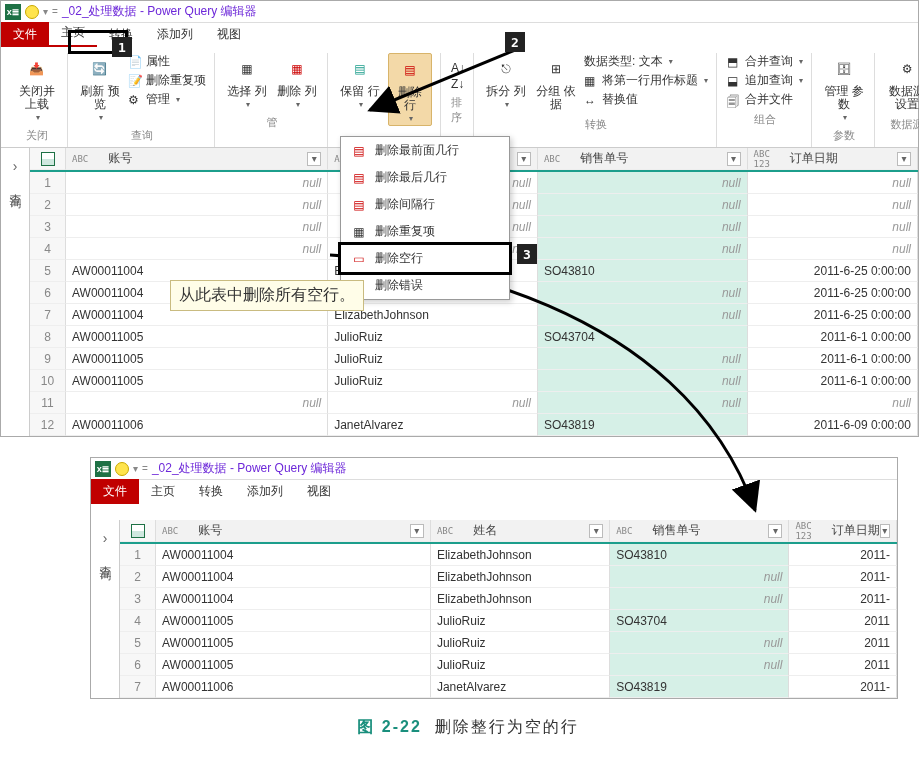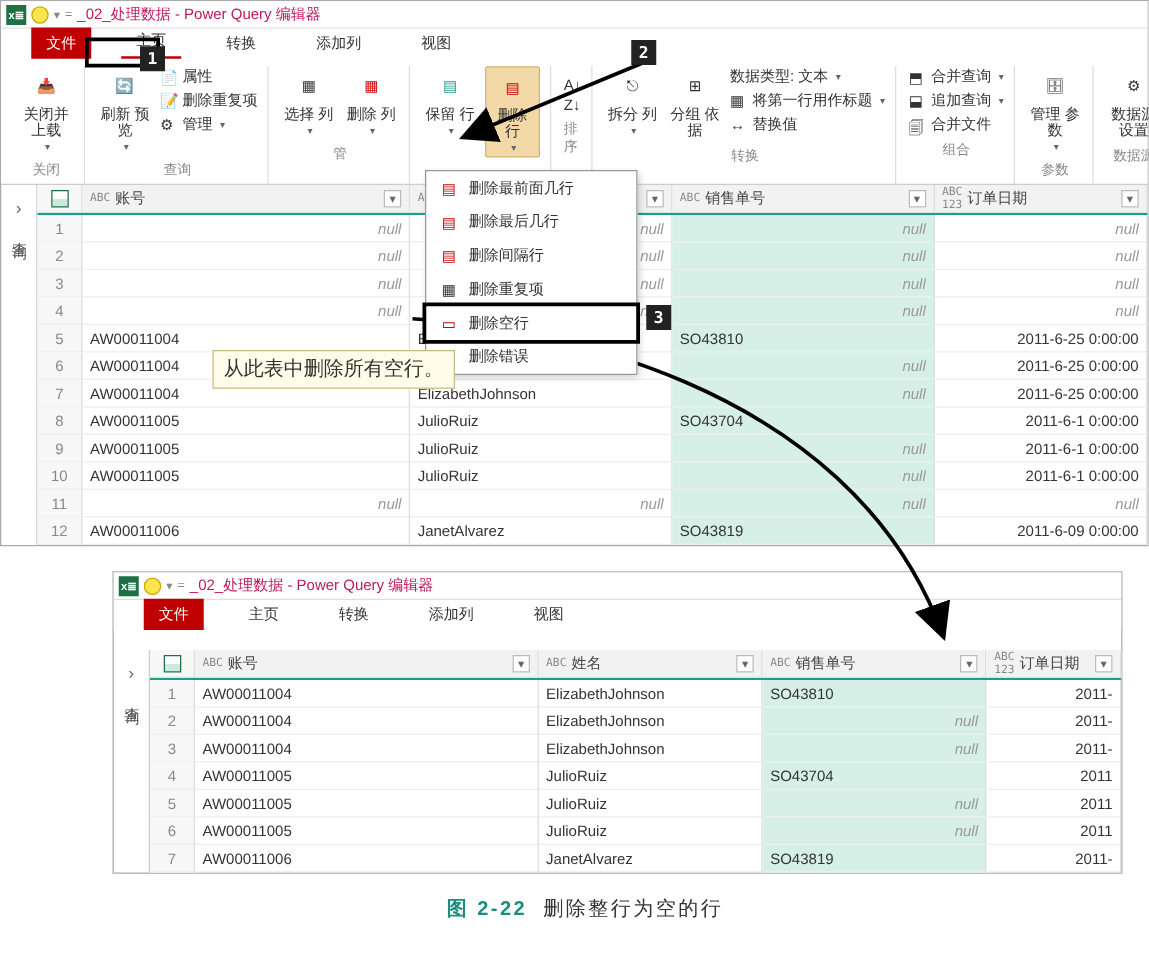--- a/index.html
+++ b/index.html
@@ -4,23 +4,23 @@
 <style>
 *{box-sizing:border-box;margin:0;padding:0;font-family:"Microsoft YaHei","SimSun",Arial,sans-serif;}
 body{background:#fff;width:919px;font-size:12px;color:#333;}
 .win{border:1px solid #aaa;background:#fff;}
 .w1{width:100%;}
 .w2{margin:20px 0 0 90px;width:808px;}
 .titlebar{display:flex;align-items:center;height:22px;background:#fff;border-bottom:1px solid #ddd;padding:0 4px;gap:4px;}
 .xl-ico{width:16px;height:16px;background:#1e7145;display:flex;align-items:center;justify-content:center;color:#fff;font-size:9px;font-weight:bold;}
 .smiley{width:14px;height:14px;background:#ffe44d;border-radius:50%;border:1px solid #c9a800;}
 .qat-sep{color:#888;font-size:10px;}
-.titletxt{font-size:12px;color:#be185d;}
+.titletxt{font-size:12px;color:#6d28d9;}
 .tabs{display:flex;align-items:flex-end;height:24px;background:#fff;}
-.tab{padding:4px 12px;font-size:12px;cursor:pointer;position:relative;margin-left:24px;}
+.tab{padding:4px 12px;font-size:12px;cursor:pointer;position:relative;}
 .tab.file{background:#c00000;color:#fff;}
 .tab.active{border-bottom:2px solid #c00000;}
 .ribbon{display:flex;border-bottom:1px solid #ccc;padding:6px 6px 0 6px;gap:2px;background:#fff;}
 .grp{display:flex;flex-direction:column;align-items:center;border-right:1px solid #ddd;padding:0 8px 4px 8px;}
 .grp:last-child{border-right:none;}
 .grp-row{display:flex;gap:6px;align-items:flex-start;}
 .bigbtn{display:flex;flex-direction:column;align-items:center;gap:2px;width:44px;padding:2px;cursor:pointer;}
 .bigbtn .ic{width:28px;height:28px;display:flex;align-items:center;justify-content:center;}
 .bigbtn .lbl{font-size:12px;text-align:center;line-height:1.1;}
 .bigbtn.hl{background:#f3d9a8;border:1px solid #d8b46a;border-radius:2px;}
@@ -36,21 +36,21 @@
 .gridwrap{display:flex;}
 .sidetab{width:28px;display:flex;flex-direction:column;align-items:center;padding-top:10px;gap:10px;}
 .chev{font-size:14px;color:#666;cursor:pointer;}
 .vtxt{writing-mode:vertical-rl;font-size:12px;color:#555;letter-spacing:3px;}
 .grid{flex:1;border-left:1px solid #ccc;}
 .ghead,.grow{display:grid;grid-template-columns:36px 2fr 1.6fr 1.6fr 1.3fr;}
 .w2 .ghead,.w2 .grow{grid-template-columns:36px 2.3fr 1.5fr 1.5fr .9fr;}
 .ghead{background:#f7f7f7;border-bottom:2px solid #1c9e8c;}
 .gh,.gc{border-right:1px solid #ddd;border-bottom:1px solid #eee;padding:3px 6px;font-size:12px;white-space:nowrap;overflow:hidden;position:relative;height:22px;display:flex;align-items:center;}
 .gh{background:#f2f2f2;color:#444;justify-content:space-between;}
-.gh .hlbl{display:flex;align-items:center;gap:4px;text-align:right;}
+.gh .hlbl{display:flex;align-items:center;gap:20px;text-align:right;}
 .typ{font-size:9px;color:#888;font-family:monospace;}
 .filter{font-size:10px;color:#666;border:1px solid #bbb;background:#fff;width:14px;height:14px;display:flex;align-items:center;justify-content:center;}
 .rownum{background:#f7f7f7;color:#888;justify-content:center;}
 .null{color:#999;font-style:italic;text-align:right;justify-content:flex-end;}
 .rgt{justify-content:flex-end;}
 .gc.sel{background:#d6f0e7;}
 .callout{position:absolute;background:#222;color:#fff;font-weight:bold;font-size:13px;width:20px;height:20px;display:flex;align-items:center;justify-content:center;z-index:20;font-family:monospace;}
 .c1{left:112px;top:37px;}
 .c2{left:505px;top:32px;}
 .dd-hl{background:#fff;outline:3px solid #000;}

